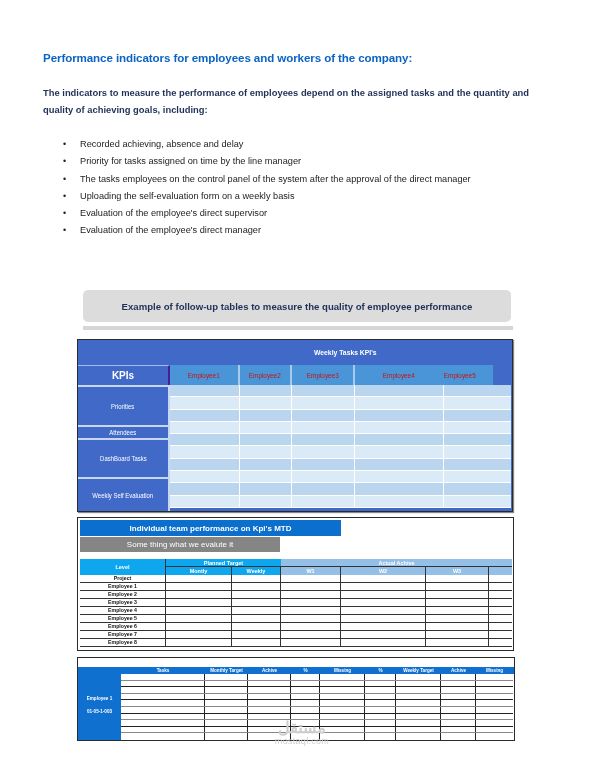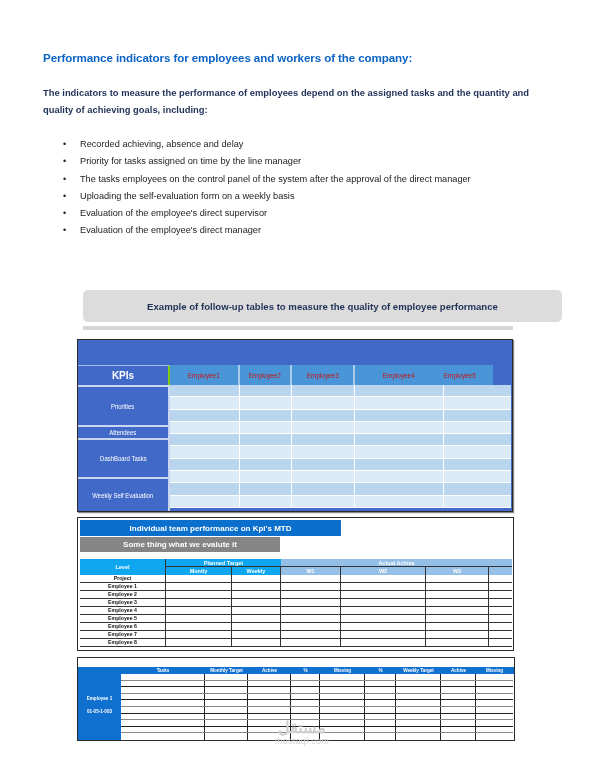--- a/index.html
+++ b/index.html
@@ -5,42 +5,42 @@
   * { box-sizing: border-box; margin: 0; padding: 0; }
   html, body { width: 606px; height: 773px; background: #ffffff; overflow: hidden; }
   body { position: relative; font-family: "Liberation Sans", sans-serif; color: #1a1a1a; }
 
   .title { position: absolute; left: 43px; top: 51px; font-size: 11.6px; font-weight: bold; color: #0b63c4; letter-spacing: -0.1px; }
   .intro { position: absolute; left: 43px; top: 84px; width: 500px; font-size: 9.4px; font-weight: bold; color: #1f3157; line-height: 17px; }
   .bullets { position: absolute; left: 63px; top: 137px; list-style: none; }
   .bullets li { position: relative; font-size: 9.2px; color: #222; height: 17.3px; line-height: 14px; padding-left: 17px; }
   .bullets li .dot { position: absolute; left: 0; top: 0; font-size: 9px; }
 
-  .banner { position: absolute; left: 83px; top: 290px; width: 479px; height: 32px; background: #dcdcdc; border-radius: 5px; display: flex; align-items: center; justify-content: center; font-size: 9.6px; font-weight: bold; color: #1f3157; }
+  .banner { position: absolute; left: 83px; top: 290px; width: 428px; height: 32px; background: #dcdcdc; border-radius: 5px; display: flex; align-items: center; justify-content: center; font-size: 9.6px; font-weight: bold; color: #1f3157; }
   .banner-shadow { position: absolute; left: 83px; top: 326px; width: 430px; height: 4px; background: #d6d6d6; }
 
   
   .t1 { position: absolute; left: 77px; top: 339px; width: 436px; height: 173px; border: 1.5px solid #2a2a2a; background: #4169c8; box-shadow: 1px 1px 1px #888; }
   .t1-head { position: absolute; left: 0; top: 0; width: 100%; height: 25px; background: #4169c8; }
   .t1-head span { position: absolute; left: 236px; top: 8px; font-size: 8px; font-weight: bold; color: #fff; transform: scaleX(0.85); transform-origin: left; }
-  .t1-kpis { position: absolute; left: 0; top: 25px; width: 92px; height: 20px; background: #4169c8; color: #fff; font-weight: bold; font-size: 10px; display: flex; align-items: center; justify-content: center; border-top: 1px solid #a7bde8; border-right: 2px solid #84cc16; }
+  .t1-kpis { position: absolute; left: 0; top: 25px; width: 92px; height: 20px; background: #4169c8; color: #fff; font-weight: bold; font-size: 10px; display: flex; align-items: center; justify-content: center; border-top: 1px solid #a7bde8; border-right: 2px solid #4c1d95; }
   .t1-col { position: absolute; top: 25px; height: 20px; background: #4a95d8; color: #c41515; font-size: 7.5px; display: flex; align-items: center; justify-content: center; border-right: 2px solid #a8cbec; }
   .t1-col span { transform: scaleX(0.85); }
   .t1-grid { position: absolute; left: 92px; top: 45px; width: 341px; }
   .t1-row { height: 12.3px; border-bottom: 1px solid #ffffff; display: flex; }
   .t1-row.a { background: #b9d6ee; }
   .t1-row.b { background: #dbeaf7; }
   .t1-row .c { height: 100%; border-right: 1.5px solid #ffffff; }
   .t1-cat { position: absolute; left: 0; width: 92px; background: #4169c8; color: #fff; font-size: 7px; display: flex; align-items: center; justify-content: center; border-top: 2px solid #c8d6f2; border-right: 2px solid #c8d6f2; }
   .t1-cat span { transform: scaleX(0.85); white-space: nowrap; }
 
   
   .t2 { position: absolute; left: 77px; top: 517px; width: 437px; height: 134px; border: 1.5px solid #2a2a2a; background: #fff; }
   .t2-title { position: absolute; left: 2px; top: 2px; width: 261px; height: 16px; background: #0a6fcd; color: #fff; font-size: 8px; font-weight: bold; display: flex; align-items: center; justify-content: center; }
-  .t2-sub { position: absolute; left: 2px; top: 19px; width: 200px; height: 15px; background: #858585; color: #fff; font-size: 8px; font-weight: bold; display: flex; align-items: center; justify-content: center; }
+  .t2-sub { position: absolute; left: 2px; top: 19px; width: 200px; height: 15px; background: #858585; color: #fff; font-size: 8px; font-weight: normal; display: flex; align-items: center; justify-content: center; }
   .t2-level { position: absolute; left: 2px; top: 41px; width: 86px; height: 16px; background: #0ea6ee; color: #fff; font-size: 5.5px; font-weight: bold; display: flex; align-items: center; justify-content: center; border-right: 1px solid #333; }
   .t2-planned { position: absolute; left: 88px; top: 41px; width: 115px; height: 8px; background: #0ea6ee; color: #fff; font-size: 5.5px; font-weight: bold; text-align: center; line-height: 8px; border-bottom: 1px solid #333; }
   .t2-actual { position: absolute; left: 203px; top: 41px; width: 231px; height: 8px; background: #94bfe6; color: #fff; font-size: 5.5px; font-weight: bold; text-align: center; line-height: 8px; border-bottom: 1px solid #333; }
   .t2-sh { position: absolute; top: 49px; height: 8px; font-size: 5.5px; color: #fff; font-weight: bold; text-align: center; line-height: 8px; border-right: 1px solid #333; }
   .t2-rows { position: absolute; left: 2px; top: 57px; width: 432px; }
   .t2-row { height: 8px; border-bottom: 1px solid #333; display: flex; }
   .t2-row .c { height: 100%; border-right: 1px solid #333; font-size: 5.2px; font-weight: bold; text-align: center; line-height: 7px; color: #111; }
 
   
   .t3 { position: absolute; left: 77px; top: 657px; width: 438px; height: 84px; border: 1.5px solid #2a2a2a; background: #fff; }
@@ -71,20 +71,23 @@
   <li><span class="dot">•</span><span>The tasks employees on the control panel of the system after the approval of the direct manager</span></li>
   <li><span class="dot">•</span><span>Uploading the self-evaluation form on a weekly basis</span></li>
   <li><span class="dot">•</span><span>Evaluation of the employee's direct supervisor</span></li>
   <li><span class="dot">•</span><span>Evaluation of the employee's direct manager</span></li>
 </ul>
 
 <div class="banner">Example of follow-up tables to measure the quality of employee performance</div>
 <div class="banner-shadow"></div>
 
 <div class="t1">
+  <div class="t1-head">
+      <span>Weekly Tasks KPI's</span>
+    </div>
   <div class="t1-kpis">KPIs</div>
   <div class="t1-col" style="left:92px;width:70px;">
       <span>Employee1</span>
     </div>
   <div class="t1-col" style="left:162px;width:52px;">
       <span>Employee2</span>
     </div>
   <div class="t1-col" style="left:214px;width:63px;">
       <span>Employee3</span>
     </div>

